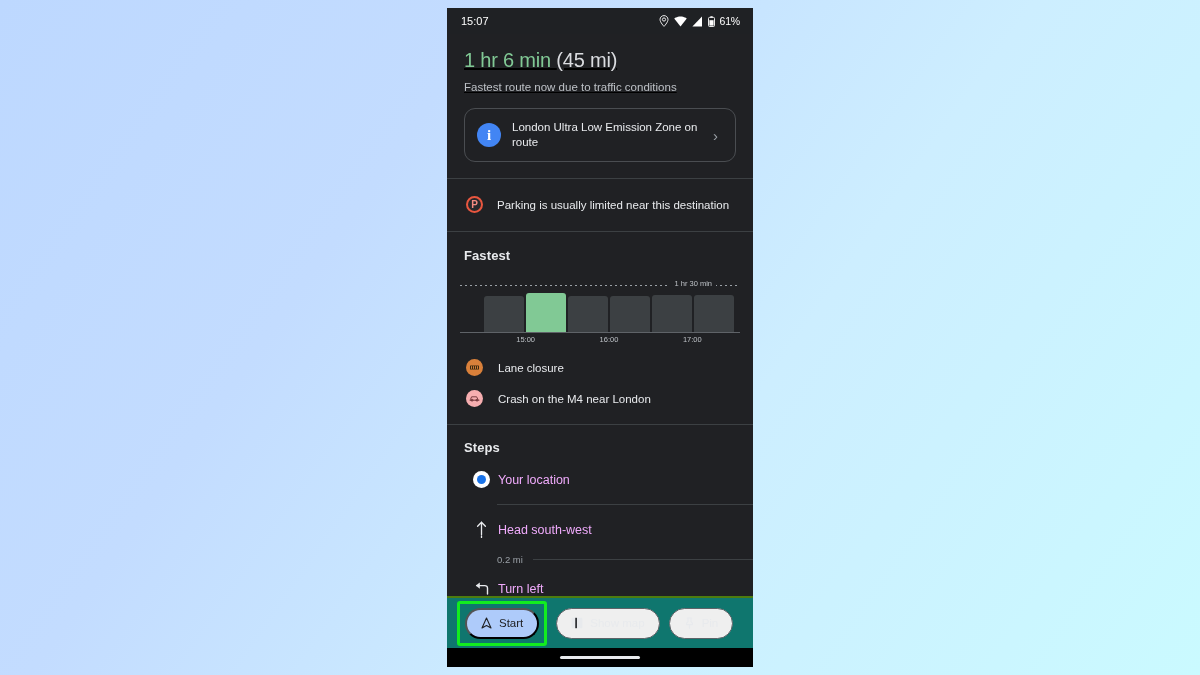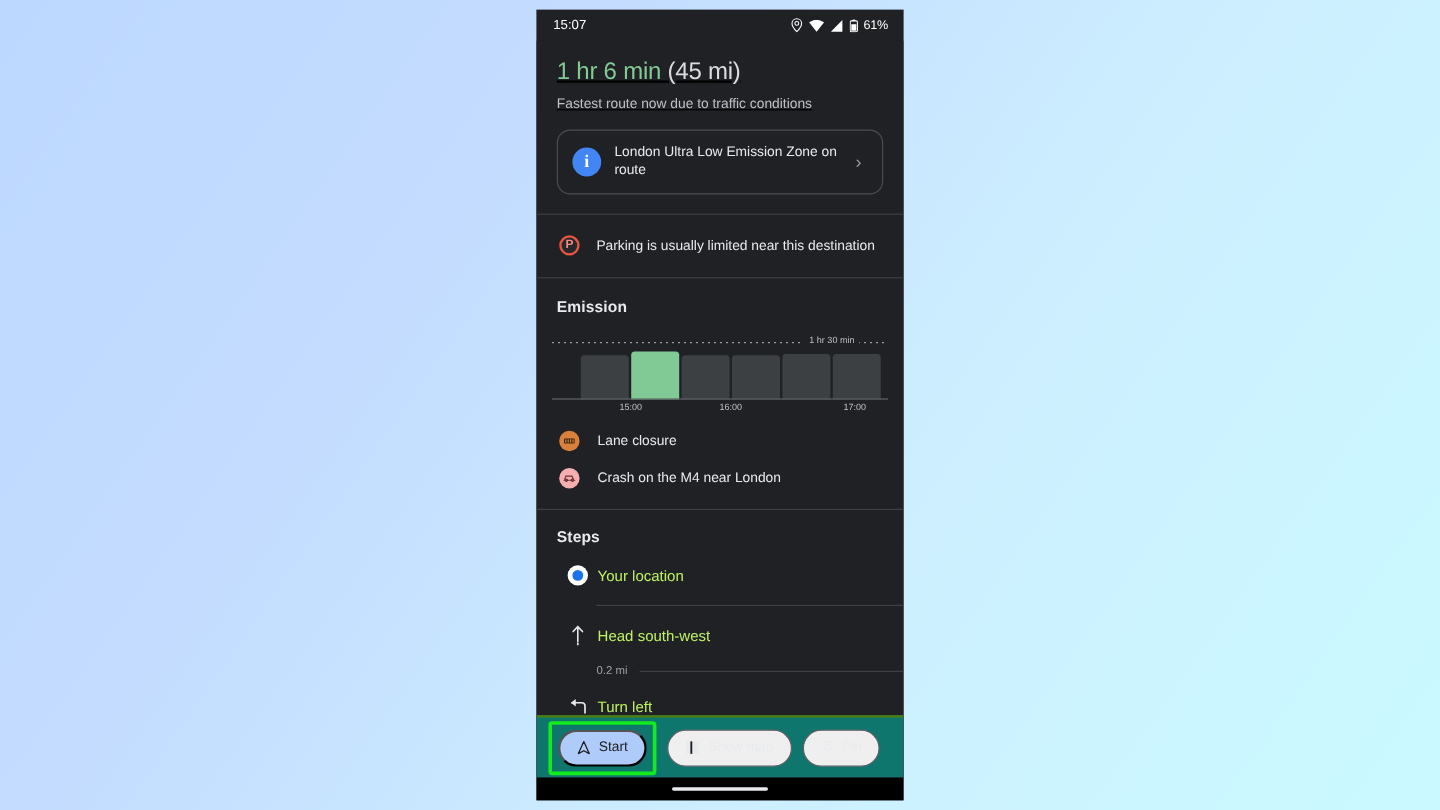--- a/index.html
+++ b/index.html
@@ -170,21 +170,21 @@
   .step-row {
     display: flex; align-items: center;
     padding: 16px 17px 16px 0;
     margin-left: 17px;
   }
   .step-ico {
     flex: 0 0 34px;
     display: flex; align-items: center; justify-content: center;
     color: #e8eaed; font-size: 16px; line-height: 1;
   }
-  .step-txt { font-size: 12.5px; color: #bef264; }
+  .step-txt { font-size: 12.5px; color: #f0abfc; }
   .dist-row {
     display: flex; align-items: center; gap: 10px;
     margin-left: 50px; padding-right: 0;
   }
   .dist-lbl { font-size: 9.5px; color: #9aa0a6; white-space: nowrap; }
   .dist-line { flex: 1 1 auto; height: 1px; background: #3c4043; }
 
   .loc-dot {
     width: 17px; height: 17px; border-radius: 50%;
     background: #ffffff;
@@ -286,38 +286,38 @@
     <div class="divider"></div>
 
     <div class="parking-row">
       <span class="p-ico">P</span>
       <span class="parking-txt">Parking is usually limited near this destination</span>
     </div>
 
     <div class="divider"></div>
 
     <div class="traffic-sec">
-      <div class="sec-title">Emission</div>
+      <div class="sec-title">Fastest</div>
 
       <div class="chart">
         <div class="dashline"></div>
         <div class="dashline-label">1 hr 30 min</div>
         <div class="bars">
             <div class="bar" style="height: 80%;"></div>
             <div class="bar hi" style="height: 86.6667%;"></div>
             <div class="bar" style="height: 80%;"></div>
             <div class="bar" style="height: 80%;"></div>
             <div class="bar" style="height: 82.2222%;"></div>
             <div class="bar" style="height: 82.2222%;"></div>
           </div>
         <div class="axis"></div>
         <div class="ticks">
             <span class="tick" style="left: 16.6667%;">15:00</span>
             <span class="tick" style="left: 50%;">16:00</span>
-            <span class="tick" style="left: 83.3333%; margin-left: 20px;">17:00</span>
+            <span class="tick" style="left: 83.3333%;">17:00</span>
           </div>
       </div>
 
       <div class="inc-row">
         <span class="inc-ico orange">
           <svg width="9" height="8" viewBox="0 0 9 8">
               <rect x="0" y="1.5" width="9" height="4" rx="0.6" fill="#3c2a10"></rect>
               <rect x="1" y="2.2" width="1" height="2.6" fill="#d9803a"></rect>
               <rect x="3" y="2.2" width="1" height="2.6" fill="#d9803a"></rect>
               <rect x="5" y="2.2" width="1" height="2.6" fill="#d9803a"></rect>

